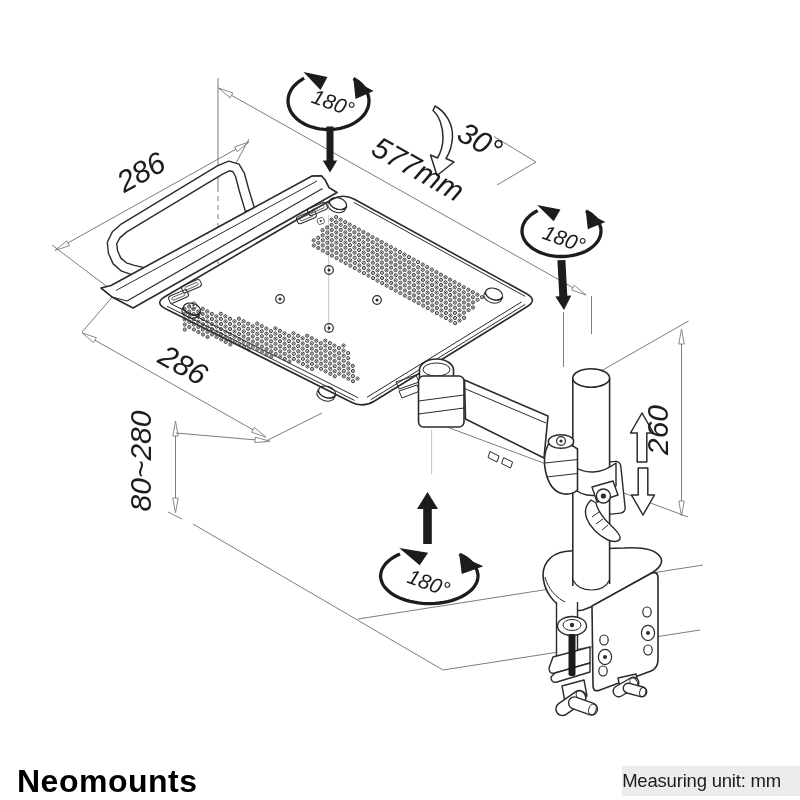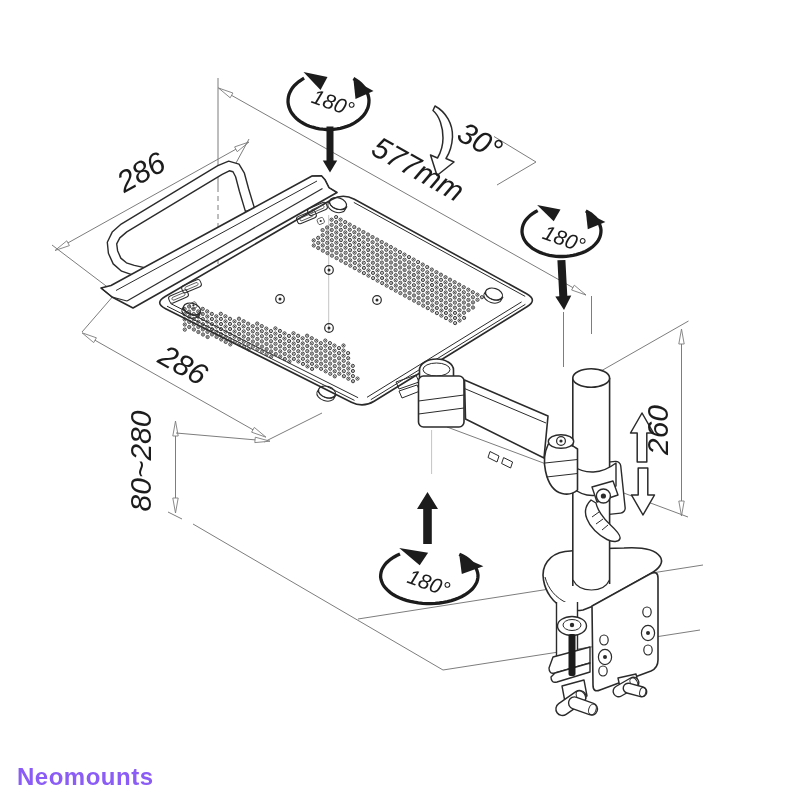--- a/index.html
+++ b/index.html
@@ -14,22 +14,22 @@
 .s10 { stroke:#2b2b2b; stroke-width:1.0; fill:none; }
 .s08 { stroke:#4a4a4a; stroke-width:0.8; fill:none; }
 .dot  { fill:none; stroke:#333333; stroke-width:0.95; }
 .dotc { fill:#3a3a3a; stroke:none; }
 .dln { stroke:#7d7d7d; stroke-width:1.0; fill:none; }
 .cln { stroke:#c4c4c4; stroke-width:1.0; fill:none; }
 .oah { fill:#ffffff; stroke:#7d7d7d; stroke-width:0.9; stroke-linejoin:miter; }
 .blk { fill:#1c1c1c; stroke:none; }
 .hol { fill:#ffffff; stroke:#2b2b2b; stroke-width:1.5; stroke-linejoin:round; }
 .dimtext { fill:#1c1c1c; font-style:italic; font-family:"Liberation Sans", sans-serif; }
-.footer-brand { position:absolute; left:17px; top:763px; font-size:24px; font-weight:600;
-  letter-spacing:0.5px; color:#8b5cf6; font-family:"Liberation Sans", sans-serif; }
+.footer-brand { position:absolute; left:17px; top:763px; font-size:32px; font-weight:600;
+  letter-spacing:0.5px; color:#000000; font-family:"Liberation Sans", sans-serif; }
 .footer-note-bar { position:absolute; left:622px; top:766px; width:178px; height:30px;
   background:#ececec; display:flex; align-items:center; justify-content:flex-end; }
 .footer-note { font-size:18.5px; color:#1c1c1c; padding-right:19px; white-space:nowrap;
   letter-spacing:-0.2px; font-family:"Liberation Sans", sans-serif; }
 </style>
 </head>
 <body>
 
 <div class="stage">
 <svg width="800" height="800" viewBox="0 0 800 800">
@@ -1281,13 +1281,16 @@
 <text x="413" y="178" transform="rotate(29.4 413 178)" class="dimtext" font-size="30" text-anchor="middle">577mm</text>
 <text x="475" y="150" transform="rotate(29 475 150)" class="dimtext" font-size="30" text-anchor="middle">30°</text>
 <text x="178" y="374" transform="rotate(29.5 178 374)" class="dimtext" font-size="30" text-anchor="middle">286</text>
 <text x="151" y="461" transform="rotate(-90 151 461)" class="dimtext" font-size="30" text-anchor="middle">80~280</text>
 <text x="668" y="430" transform="rotate(-90 668 430)" class="dimtext" font-size="30" text-anchor="middle">260</text>
 <text x="333" y="110" transform="rotate(20 333 103)" class="dimtext" font-size="21" text-anchor="middle">180°</text>
 <text x="564" y="246" transform="rotate(20 564 239)" class="dimtext" font-size="21" text-anchor="middle">180°</text>
 <text x="428.7" y="590" transform="rotate(20 428.7 583)" class="dimtext" font-size="21" text-anchor="middle">180°</text>
 </svg>
 <div class="footer-brand">Neomounts</div>
+<div class="footer-note-bar">
+  <span class="footer-note">Measuring unit: mm</span>
+</div>
 </div>
 
 </body></html>

